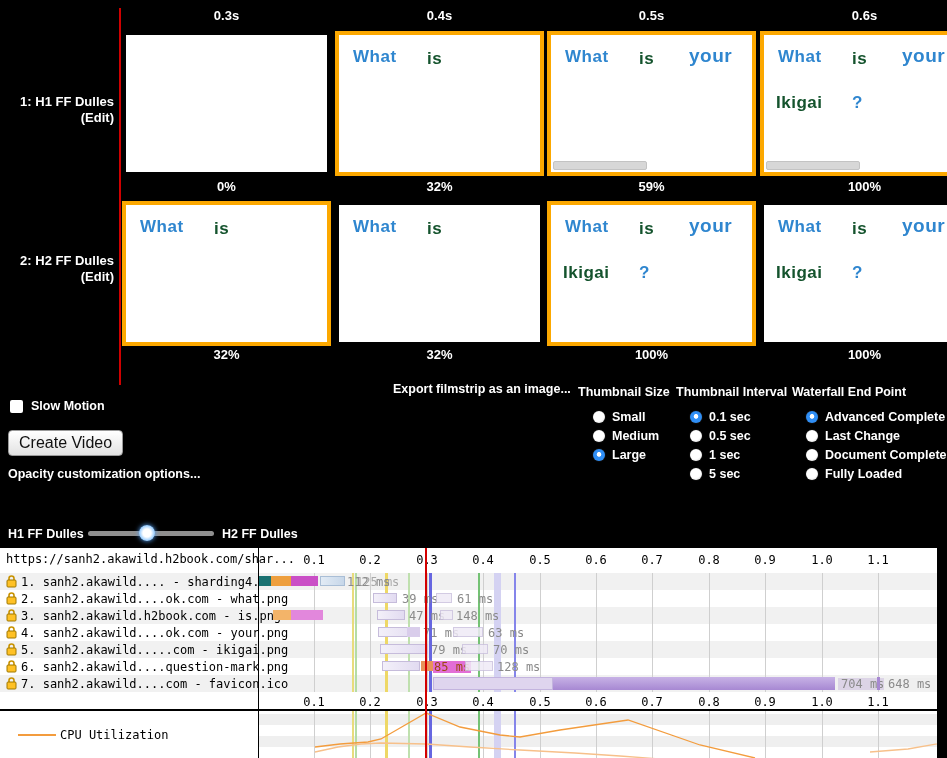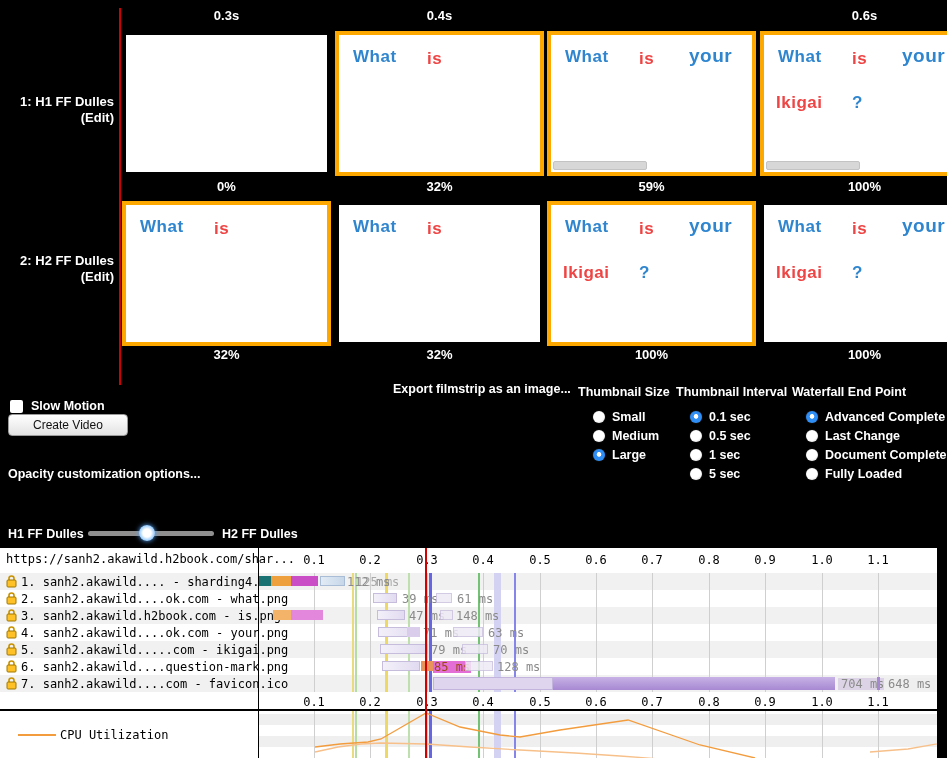--- a/index.html
+++ b/index.html
@@ -8,29 +8,29 @@
   .abs{position:absolute;}
 
   
   .redline-top{position:absolute;left:119px;top:8px;width:2px;height:377px;background:#cf0000;}
   .timelabel{position:absolute;top:8px;width:201px;text-align:center;color:#fff;font-size:13px;font-weight:bold;}
   .pct{position:absolute;width:201px;text-align:center;color:#fff;font-size:13px;font-weight:bold;}
   .rowlabel{position:absolute;left:0;width:114px;text-align:right;color:#fff;font-size:13px;font-weight:bold;line-height:16px;}
   .frame{position:absolute;width:201px;height:137px;background:#fff;overflow:hidden;}
   .frame.hl{outline:4px solid #fca800;}
   .wd{position:absolute;font-size:17px;font-weight:bold;letter-spacing:.5px;}
-  .c-blue{color:#2f86cf}.c-orange{color:#ef4444}
+  .c-blue{color:#2f86cf}.c-orange{color:#14532d}
   .p-what{left:14px;top:12px}.p-is{left:88px;top:14px}.p-your{left:138px;top:10px;font-size:19px}
   .p-ikigai{left:12px;top:58px}.p-q{left:88px;top:58px}
   .statusbar{position:absolute;left:2px;bottom:2px;width:92px;height:7px;background:#d7d7d7;border:1px solid #c3c3c3;border-radius:2px;}
 
   
   .wtext{color:#fff;font-size:12.5px;font-weight:bold;}
   .checkbox{position:absolute;left:10px;top:400px;width:13px;height:13px;background:#fff;border-radius:2px;}
-  .btn{position:absolute;left:8px;top:414px;padding:3px 24px;font-size:12px;color:#111;
+  .btn{position:absolute;left:8px;top:430px;padding:3px 10px;font-size:16px;color:#111;
        background:linear-gradient(#fff,#e2e2e2);border:1px solid #9a9a9a;border-radius:4px;}
   .rgroup-title{position:absolute;color:#fff;font-size:12.5px;font-weight:bold;}
   .rrow{position:absolute;display:flex;align-items:center;gap:7px;}
   .radio{width:12px;height:12px;border-radius:50%;background:radial-gradient(circle at 40% 35%,#fff 55%,#cfcfcf);box-shadow:0 0 1px #666;}
   .radio.on{background:radial-gradient(circle at 50% 45%,#fff 0 22%,#2f8ef5 30%);}
   .rlabel{color:#fff;font-size:12.5px;font-weight:bold;}
 
   
   .slider-track{position:absolute;left:88px;top:531px;width:126px;height:5px;background:#8f8f8f;border-radius:3px;}
   .slider-thumb{position:absolute;left:139px;top:525px;width:16px;height:16px;border-radius:50%;
@@ -54,20 +54,21 @@
 </style>
 </head>
 <body>
 
 <div class="screen">
 
   <div class="redline-top"></div>
 
   <div class="timelabel" style="left:126px">0.3s</div>
   <div class="timelabel" style="left:339px">0.4s</div>
+  <div class="timelabel" style="left:551px">0.5s</div>
   <div class="timelabel" style="left:764px">0.6s</div>
 
   <div class="rowlabel" style="top:94px">
     <div>1: H1 FF Dulles</div>
     <div>(Edit)</div>
   </div>
 
   <div class="frame" style="left:126px;top:35px"></div>
   <div class="frame hl" style="left:339px;top:35px">
     <span class="wd c-blue p-what">What</span>

